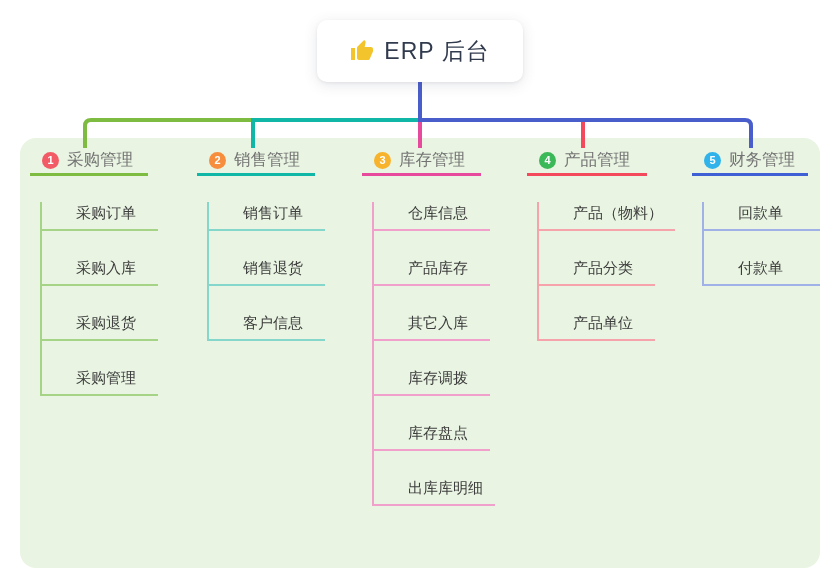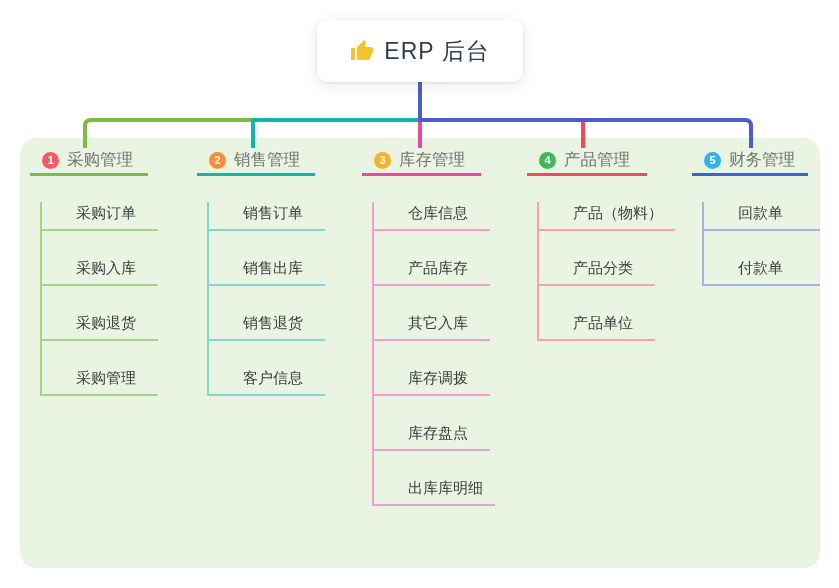--- a/index.html
+++ b/index.html
@@ -81,21 +81,20 @@
         <li class="child-node">采购管理</li>
       </ul>
     </div>
     <div class="column" style="left: 197px; top: 147px; width: 118px; --line: #10b7a7; --child-line: #86d7cb; --badge: #f78e3d;">
       <div class="branch-title">
         <span class="badge">2</span>
         <span class="branch-label">销售管理</span>
       </div>
       <ul class="children">
         <li class="child-node">销售订单</li>
-        <li class="child-node">销售出库</li>
         <li class="child-node">销售退货</li>
         <li class="child-node">客户信息</li>
       </ul>
     </div>
     <div class="column" style="left: 362px; top: 147px; width: 119px; --line: #e74a9d; --child-line: #f0a0ca; --badge: #f7b32c;">
       <div class="branch-title">
         <span class="badge">3</span>
         <span class="branch-label">库存管理</span>
       </div>
       <ul class="children">

